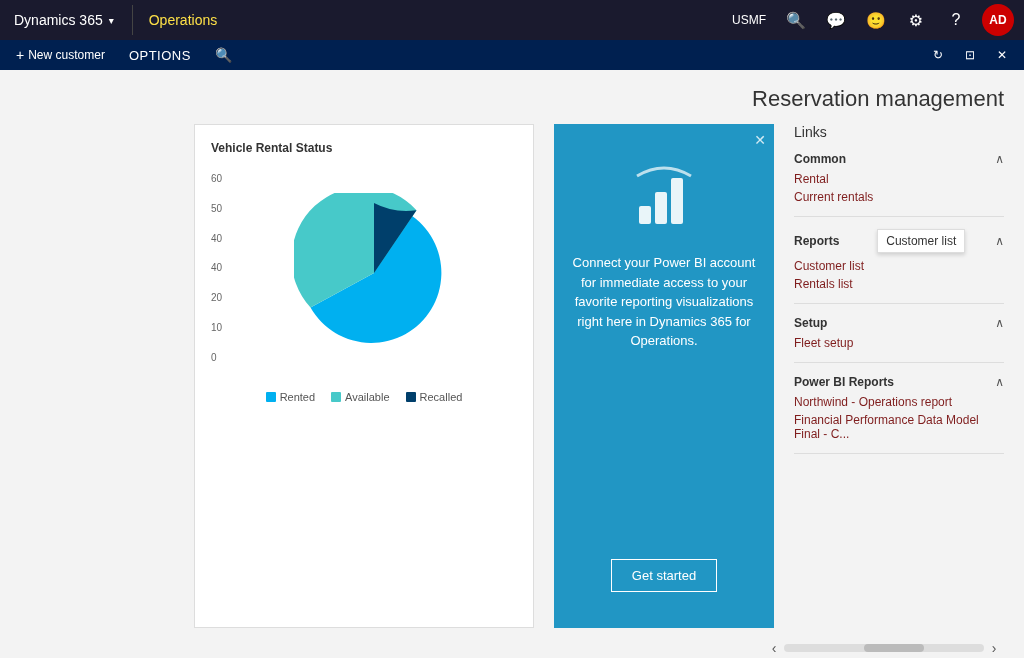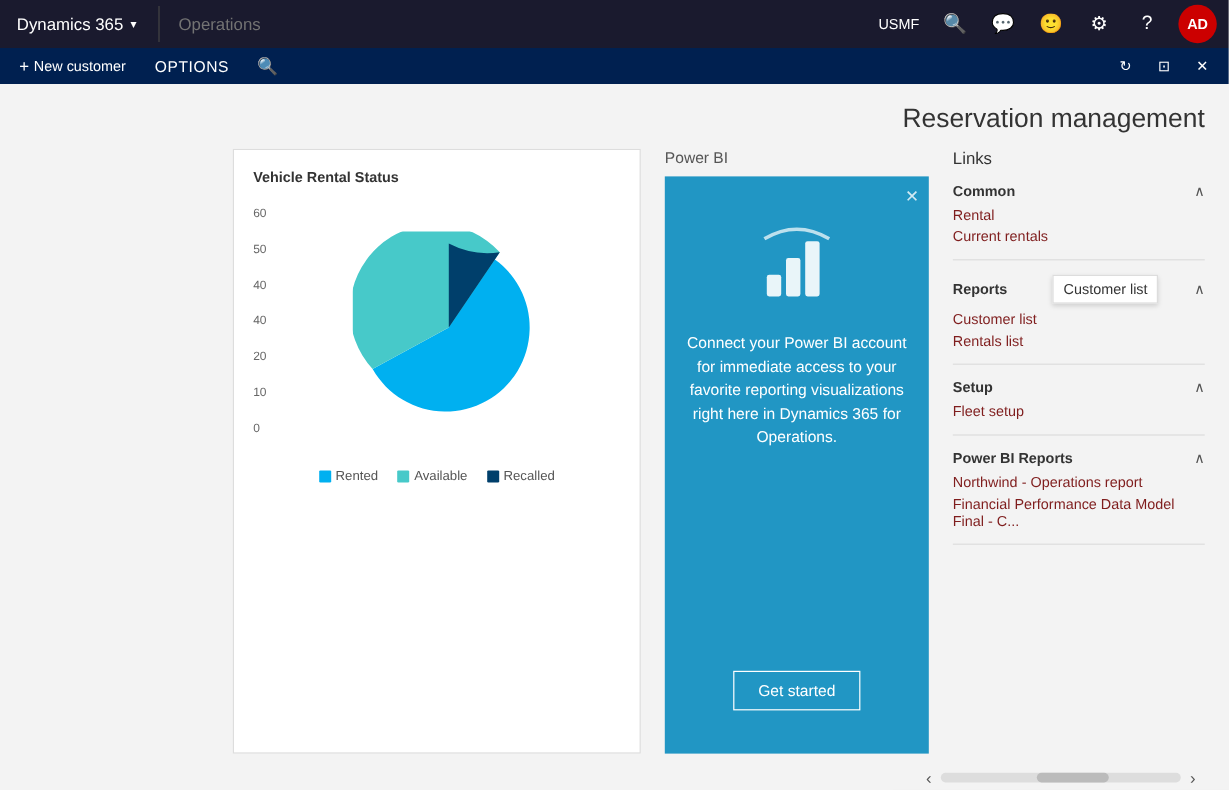--- a/index.html
+++ b/index.html
@@ -26,21 +26,21 @@
       font-size: 14px;
       font-weight: 400;
       padding: 0 12px 0 4px;
       border-right: 1px solid #444;
       height: 30px;
       cursor: pointer;
     }
     .dynamics-brand span { margin-right: 6px; }
     .dynamics-brand .chevron { font-size: 10px; }
     .operations-title {
-      color: #737373;
+      color: #fde047;
       font-size: 14px;
       padding: 0 16px;
       height: 40px;
       display: flex;
       align-items: center;
       font-weight: 400;
     }
     .top-bar-right {
       margin-left: auto;
       display: flex;
@@ -396,21 +396,20 @@
           </div>
           <div class="legend-item">
             <div class="legend-dot" style="background:#003f6b;"></div>
             <span>Recalled</span>
           </div>
         </div>
       </div>
     </div>
 
     <div class="powerbi-panel">
-      <div class="powerbi-label">Power BI</div>
       <div class="powerbi-card">
         <div class="powerbi-close">✕</div>
 
         <div class="powerbi-icon">
           <svg width="70" height="70" viewBox="0 0 70 70" fill="none">
 
             <rect x="10" y="42" width="12" height="18" rx="2" fill="white" opacity="0.9"></rect>
             <rect x="26" y="28" width="12" height="32" rx="2" fill="white" opacity="0.9"></rect>
             <rect x="42" y="14" width="12" height="46" rx="2" fill="white" opacity="0.9"></rect>
 

